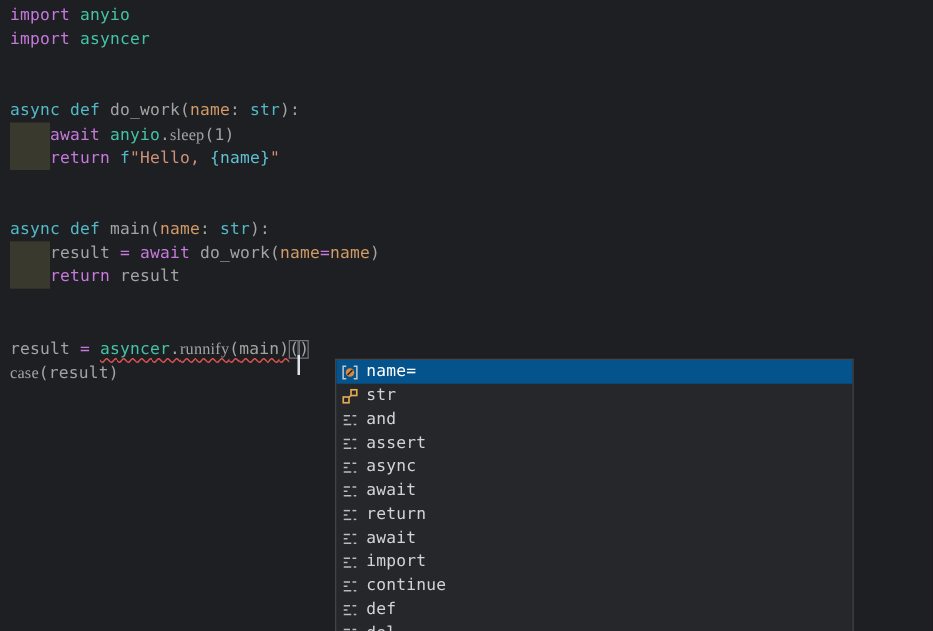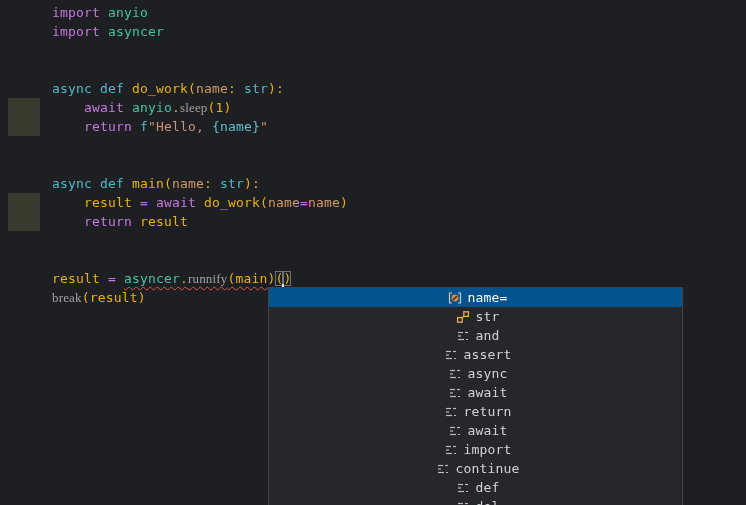--- a/index.html
+++ b/index.html
@@ -2,44 +2,44 @@
 <html><head>
 <meta charset="utf-8">
 <style>
   html,body{margin:0;padding:0;background:#1e1f22;}
   #screen{
     position:relative;width:746px;height:505px;overflow:hidden;
     background:#1e1f22;
     font-family:"DejaVu Sans Mono","Liberation Mono",monospace;
     font-size:13px;line-height:19px;letter-spacing:0.17px;
   }
-  #editor{position:absolute;inset:0;padding-left:44px;}
+  #editor{position:absolute;inset:0;}
   #code{position:relative;padding:3px 0 0 8px;z-index:1;}
   .code-line{height:19px;white-space:pre;position:relative;z-index:1;}
   .indent-block{position:absolute;z-index:0;background:#3a392d;}
   .tok{white-space:pre;}
   .tok-kw{color:#c678dd;}
   .tok-cyan{color:#52b9c7;}
   .tok-mod{color:#43c3a6;}
   .tok-fn{color:#a3a3a3;font-family:Liberation Serif, serif;}
   .tok-param{color:#d19a66;}
   .tok-str{color:#ce9178;}
   .tok-interp{color:#5fc0d2;}
-  .tok-txt{color:#eab308;}
+  .tok-txt{color:#a3a3a3;}
   .squiggle{text-decoration:underline wavy #e05252 1px;text-underline-offset:3px;}
   .bracket-box{outline:1px solid #70757a;outline-offset:-1px;}
   .cursor{display:inline-block;width:0;position:relative;}
   .cursor::after{content:"";position:absolute;left:-1px;top:1px;width:2px;height:16px;background:#dfe3e8;}
   
   #popup{
     position:absolute;left:268px;top:287px;width:415px;height:230px;
     background:#26272a;border:1px solid #404347;box-sizing:border-box;
     z-index:5;overflow:hidden;
   }
-  .ac-item{display:flex;align-items:center;height:19px;padding-left:3px;cursor:pointer;justify-content:center;}
+  .ac-item{display:flex;align-items:center;height:19px;padding-left:3px;cursor:pointer;}
   .ac-item.selected{background:#04538c;}
   .ac-icon{width:16px;height:16px;flex:0 0 16px;margin-right:5px;display:flex;align-items:center;justify-content:center;}
   .ac-label{color:#d0d4d8;white-space:pre;}
   .ac-item.selected .ac-label{color:#ffffff;}
 </style>
 </head>
 <body>
 
 <div id="screen">
   <div id="editor">
@@ -52,21 +52,21 @@
         <div class="code-line"><span class="tok tok-txt">    </span><span class="tok tok-kw">await</span><span class="tok tok-txt"> </span><span class="tok tok-mod">anyio</span><span class="tok tok-txt">.</span><span class="tok tok-fn">sleep</span><span class="tok tok-txt">(</span><span class="tok tok-txt">1</span><span class="tok tok-txt">)</span></div>
         <div class="code-line"><span class="tok tok-txt">    </span><span class="tok tok-kw">return</span><span class="tok tok-txt"> </span><span class="tok tok-cyan">f</span><span class="tok tok-str">"Hello, </span><span class="tok tok-interp">{</span><span class="tok tok-interp">name</span><span class="tok tok-interp">}</span><span class="tok tok-str">"</span></div>
         <div class="code-line"></div>
         <div class="code-line"></div>
         <div class="code-line"><span class="tok tok-cyan">async</span><span class="tok tok-txt"> </span><span class="tok tok-cyan">def</span><span class="tok tok-txt"> </span><span class="tok tok-txt">main</span><span class="tok tok-txt">(</span><span class="tok tok-param">name</span><span class="tok tok-txt">:</span><span class="tok tok-txt"> </span><span class="tok tok-cyan">str</span><span class="tok tok-txt">):</span></div>
         <div class="code-line"><span class="tok tok-txt">    </span><span class="tok tok-txt">result</span><span class="tok tok-txt"> </span><span class="tok tok-kw">=</span><span class="tok tok-txt"> </span><span class="tok tok-kw">await</span><span class="tok tok-txt"> </span><span class="tok tok-txt">do_work</span><span class="tok tok-txt">(</span><span class="tok tok-param">name</span><span class="tok tok-kw">=</span><span class="tok tok-param">name</span><span class="tok tok-txt">)</span></div>
         <div class="code-line"><span class="tok tok-txt">    </span><span class="tok tok-kw">return</span><span class="tok tok-txt"> </span><span class="tok tok-txt">result</span></div>
         <div class="code-line"></div>
         <div class="code-line"></div>
         <div class="code-line"><span class="tok tok-txt">result</span><span class="tok tok-txt"> </span><span class="tok tok-kw">=</span><span class="tok tok-txt"> </span><span class="tok tok-mod squiggle">asyncer</span><span class="tok tok-txt squiggle">.</span><span class="tok tok-fn squiggle">runnify</span><span class="tok tok-txt squiggle">(</span><span class="tok tok-txt squiggle">main</span><span class="tok tok-txt squiggle">)</span><span class="tok tok-txt bracket-box">(</span><span class="cursor"></span><span class="tok tok-txt bracket-box">)</span></div>
-        <div class="code-line"><span class="tok tok-fn">break</span><span class="tok tok-txt">(</span><span class="tok tok-txt">result</span><span class="tok tok-txt">)</span></div>
+        <div class="code-line"><span class="tok tok-fn">case</span><span class="tok tok-txt">(</span><span class="tok tok-txt">result</span><span class="tok tok-txt">)</span></div>
       </div>
   <div class="indent-block" style="top: 98px; left: 8px; width: 32px; height: 38px;"></div>
       <div class="indent-block" style="top: 193px; left: 8px; width: 32px; height: 38px;"></div>
     </div>
   <div id="popup">
       <div class="ac-item selected">
         <span class="ac-icon">
           <svg width="16" height="16" viewBox="0 0 16 16">
             <path d="M5 3 H2.5 V13 H5" fill="none" stroke="#c5c8cc" stroke-width="1.2"></path>
             <path d="M11 3 H13.5 V13 H11" fill="none" stroke="#c5c8cc" stroke-width="1.2"></path>

